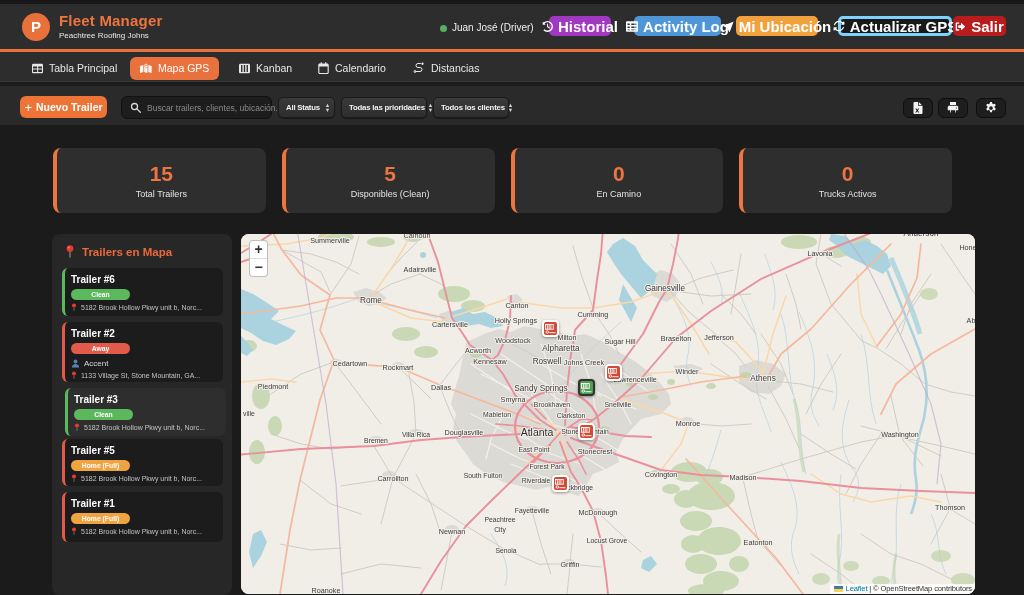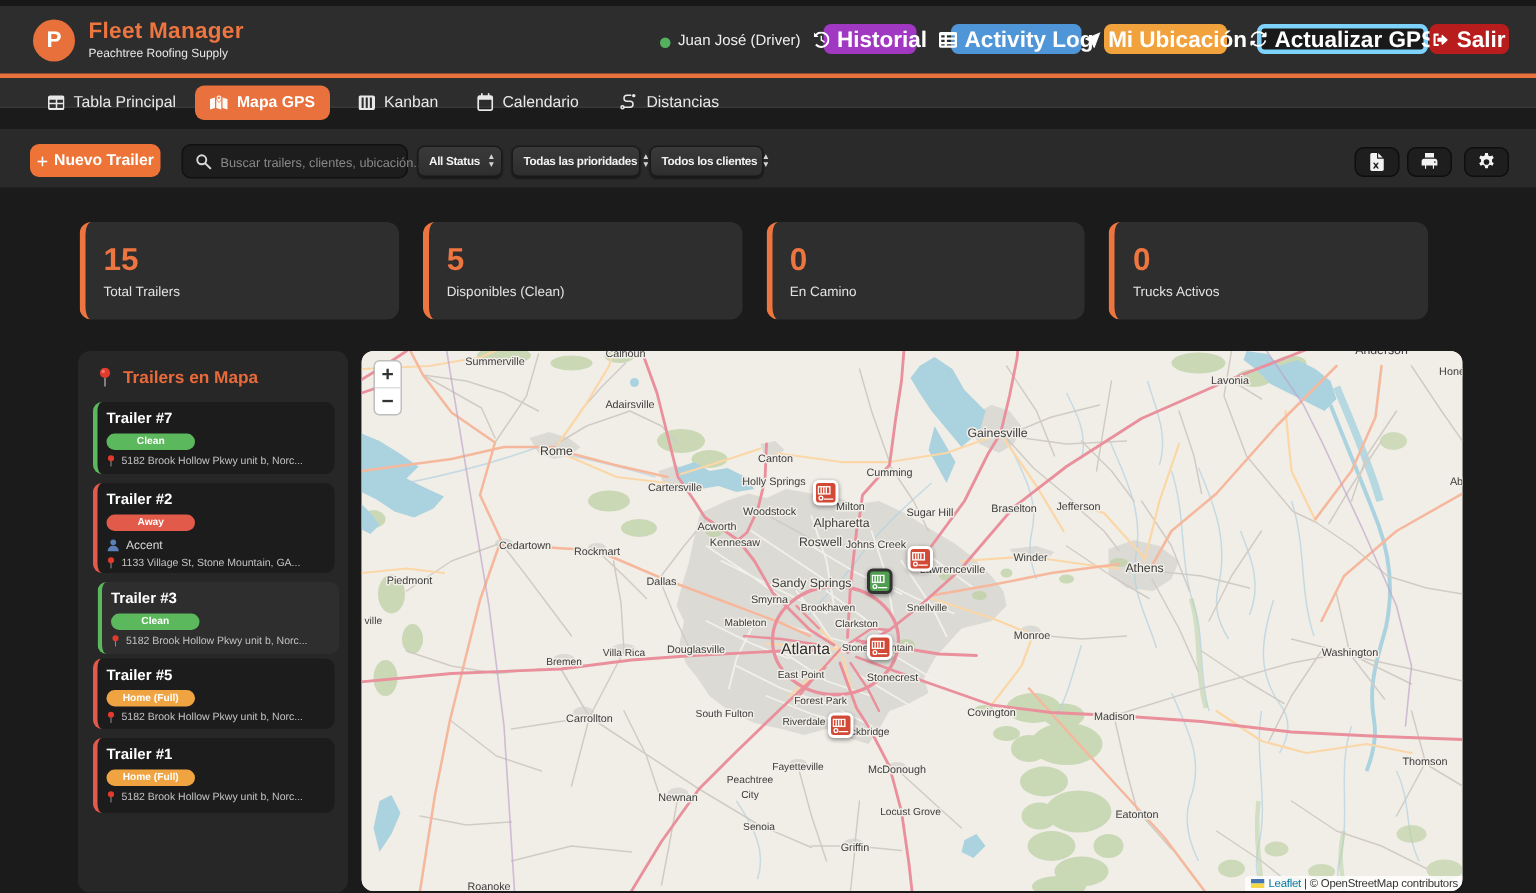--- a/index.html
+++ b/index.html
@@ -11,36 +11,36 @@
 #subtitle { position:absolute; left:59px; top:27px; color:#e8e8e8; font-size:8px; }
 #userdot { position:absolute; left:440px; top:21px; width:7px; height:7px; border-radius:50%; background:#53b15f; }
 #username { position:absolute; left:452px; top:15px; color:#f0f0f0; font-size:10px; line-height:18px; }
 .hbtn { position:absolute; top:12px; height:20px; white-space:nowrap; border-radius:5px; color:#fff; font-size:15px; font-weight:bold; display:flex; align-items:center; justify-content:center; gap:5px; padding:0 10px; }
 .hbtn svg { flex:0 0 auto; }
 #btn-historial { left:549px; width:62px; background:#a038c2; }
 #btn-activity { left:634px; width:87px; background:#4f96d8; }
 #btn-ubicacion { left:736px; width:82px; background:#f2a23d; }
 #btn-gps { left:838px; width:114px; background:#191919; border:3px solid #7dd3fc; font-weight:bold; }
 #btn-salir { left:953px; width:53px; background:#b91c1c; }
-#navbar { position:absolute; left:0; top:52px; width:1024px; height:20px; background:#2d2d2d; border-bottom:1px solid #383838; }
+#navbar { position:absolute; left:0; top:52px; width:1024px; height:30px; background:#2d2d2d; border-bottom:1px solid #383838; }
 .tab { position:absolute; top:4.5px; height:23px; display:flex; align-items:center; gap:6px; color:#e8e8e8; font-size:10.5px; padding:0 10px; white-space:nowrap; }
-.tab.active { background:#e8713d; border-radius:6px; color:#fff; font-weight:bold; }
+.tab.active { background:#e8713d; border-radius:6px; color:#fff; font-weight:normal; }
 #toolbar { position:absolute; left:0; top:86px; width:1024px; height:39px; background:#2a2a2a; }
 #btn-nuevo { position:absolute; left:20px; top:10px; width:87px; height:22px; background:#ed7337; border-radius:6px; color:#fff; font-size:10.5px; font-weight:bold; display:flex; align-items:center; justify-content:center; gap:4px; }
 #searchbox { position:absolute; left:121px; top:10px; width:151px; height:23px; background:#1d1d1d; border:1px solid #111; border-radius:6px; display:flex; align-items:center; padding:0 8px; gap:6px; }
 #searchbox svg { flex:0 0 auto; }
 .sel .arr span { display:block; }
 #searchbox span { color:#8a8a8a; font-size:8.5px; white-space:nowrap; }
 .sel { position:absolute; top:10.5px; height:21px; white-space:nowrap; background:linear-gradient(#3a3a3a,#2e2e2e); border:1px solid #1a1a1a; border-radius:5px; color:#f2f2f2; font-size:7.8px; letter-spacing:-0.2px; font-weight:bold; display:flex; align-items:center; padding:0 4px 0 7px; box-shadow:0 1px 1px rgba(0,0,0,.4); }
 .sel .arr { margin-left:auto; padding-left:3px; font-size:5.5px; color:#d5d5d5; line-height:4px; display:flex; flex-direction:column; gap:1px; }
 #sel1 { left:278px; width:57px; }
 #sel2 { left:341px; width:86px; }
 #sel3 { left:433px; width:76px; }
 .tbtn { position:absolute; top:11.5px; width:30px; height:20px; background:#1e1e1e; border:1px solid #0e0e0e; border-radius:6px; display:flex; align-items:center; justify-content:center; }
-#stats { position:absolute; left:53px; top:148px; width:899px; height:65px; display:flex; gap:16px; }
+#stats { position:absolute; left:53px; top:148px; width:899px; height:65px; display:flex; gap:16px;text-align:center; }
 .scard { flex:1; background:#2e2e2e; border-left:4px solid #ed7540; border-radius:8px; padding:15px 12px 0; }
 .snum { color:#ed7540; font-size:21px; font-weight:bold; line-height:21px; }
 .slbl { color:#e3e3e3; font-size:9px; margin-top:5px; }
 #sidebar { position:absolute; left:52px; top:234px; width:180px; height:361px; background:#272727; border-radius:8px; padding:9px 10px; overflow:hidden; }
 #sbhead { color:#e8693a; font-size:11.5px; font-weight:bold; height:14px; margin:2px 0 9px 3px; display:flex; align-items:center; gap:7px; }
 .tcard { position:relative; width:161px; background:#1c1c1c; border-radius:6px; margin-bottom:6px; padding:6px 8px 0 6px; border-left:3px solid; overflow:hidden; }
 .tcard.sel2 { background:#2e2e2e; margin-left:3px; }
 .tct { color:#fff; font-size:10px; font-weight:bold; line-height:12px; }
 .badge { display:block; width:59px; text-align:center; border-radius:8px; color:#fff; font-size:6.8px; font-weight:bold; padding:1.5px 0 2px; margin:3px 0 3px; }
 .b-green { background:#5cb85c; }
@@ -58,21 +58,21 @@
 .m-green { background:#4f9e4f; border-color:#333; }
 #attr { position:absolute; right:0; bottom:0; height:10.5px; background:rgba(255,255,255,.82); font-size:7.6px; letter-spacing:-0.15px; color:#333; padding:0 3px 0 4px; display:flex; align-items:center; z-index:30; line-height:10px; border-top-left-radius:3px; }
 #attr .lf { color:#0078a8; }
 </style>
 </head>
 <body>
 <div id="topstrip"></div>
 <div id="header">
   <div id="logo">P</div>
   <div id="title">Fleet Manager</div>
-  <div id="subtitle">Peachtree Roofing Supply</div>
+  <div id="subtitle">Peachtree Roofing Johns</div>
   <div id="userdot"></div>
   <div id="username">Juan José (Driver)</div>
   <div class="hbtn" id="btn-historial"><svg width="11" height="11" viewBox="0 0 512 512" fill="#fff">
         <path d="M75 75a256 256 0 1 1-10 352l48-44a192 192 0 1 0 8-264l52 52H32V30l43 45zm205 53v120l88 60-24 40-108-68V128h44z"></path>
       </svg>Historial</div>
   <div class="hbtn" id="btn-activity"><svg width="12" height="11" viewBox="0 0 512 448" fill="#fff">
         <path d="M48 0h416c27 0 48 21 48 48v352c0 27-21 48-48 48H48c-27 0-48-21-48-48V48C0 21 21 0 48 0zm16 96v64h96V96H64zm160 0v64h224V96H224zM64 224v64h96v-64H64zm160 0v64h224v-64H224zM64 352v32h96v-32H64zm160 0v32h224v-32H224z"></path>
       </svg>Activity Log</div>
   <div class="hbtn" id="btn-ubicacion"><svg width="11" height="11" viewBox="0 0 512 512" fill="#fff">
         <path d="M498 14 317 498c-6 16-28 17-35 2l-79-172L31 249c-15-7-14-29 2-35L477 33c14-5 26 7 21 21z" transform="scale(1,1)"></path>
@@ -159,21 +159,21 @@
       <div class="slbl">Trucks Activos</div>
     </div>
 </div>
 <div id="sidebar">
   <div id="sbhead"><svg width="10" height="14" viewBox="0 0 10 14">
         <circle cx="5" cy="3.6" r="3.4" fill="#e23b2e"></circle>
         <circle cx="3.8" cy="2.6" r="1.1" fill="#f27b6e"></circle>
         <rect x="4.4" y="6.8" width="1.2" height="6" rx="0.6" fill="#8a8a8a"></rect>
       </svg>Trailers en Mapa</div>
   <div class="tcard bl-g" style="height:48px;">
-    <div class="tct">Trailer #7</div>
+    <div class="tct">Trailer #6</div>
     <div class="badge b-green">Clean</div>
     <div class="taddr"><svg width="6" height="9" viewBox="0 0 10 14">
           <circle cx="5" cy="3.6" r="3.4" fill="#e23b2e"></circle>
           <rect x="4.4" y="6.8" width="1.2" height="6" rx="0.6" fill="#8a8a8a"></rect>
         </svg>5182 Brook Hollow Pkwy unit b, Norc...</div>
   </div>
   <div class="tcard bl-r" style="height:60px;">
     <div class="tct">Trailer #2</div>
     <div class="badge b-red">Away</div>
     <div class="towner"><svg width="9" height="9" viewBox="0 0 16 16">

